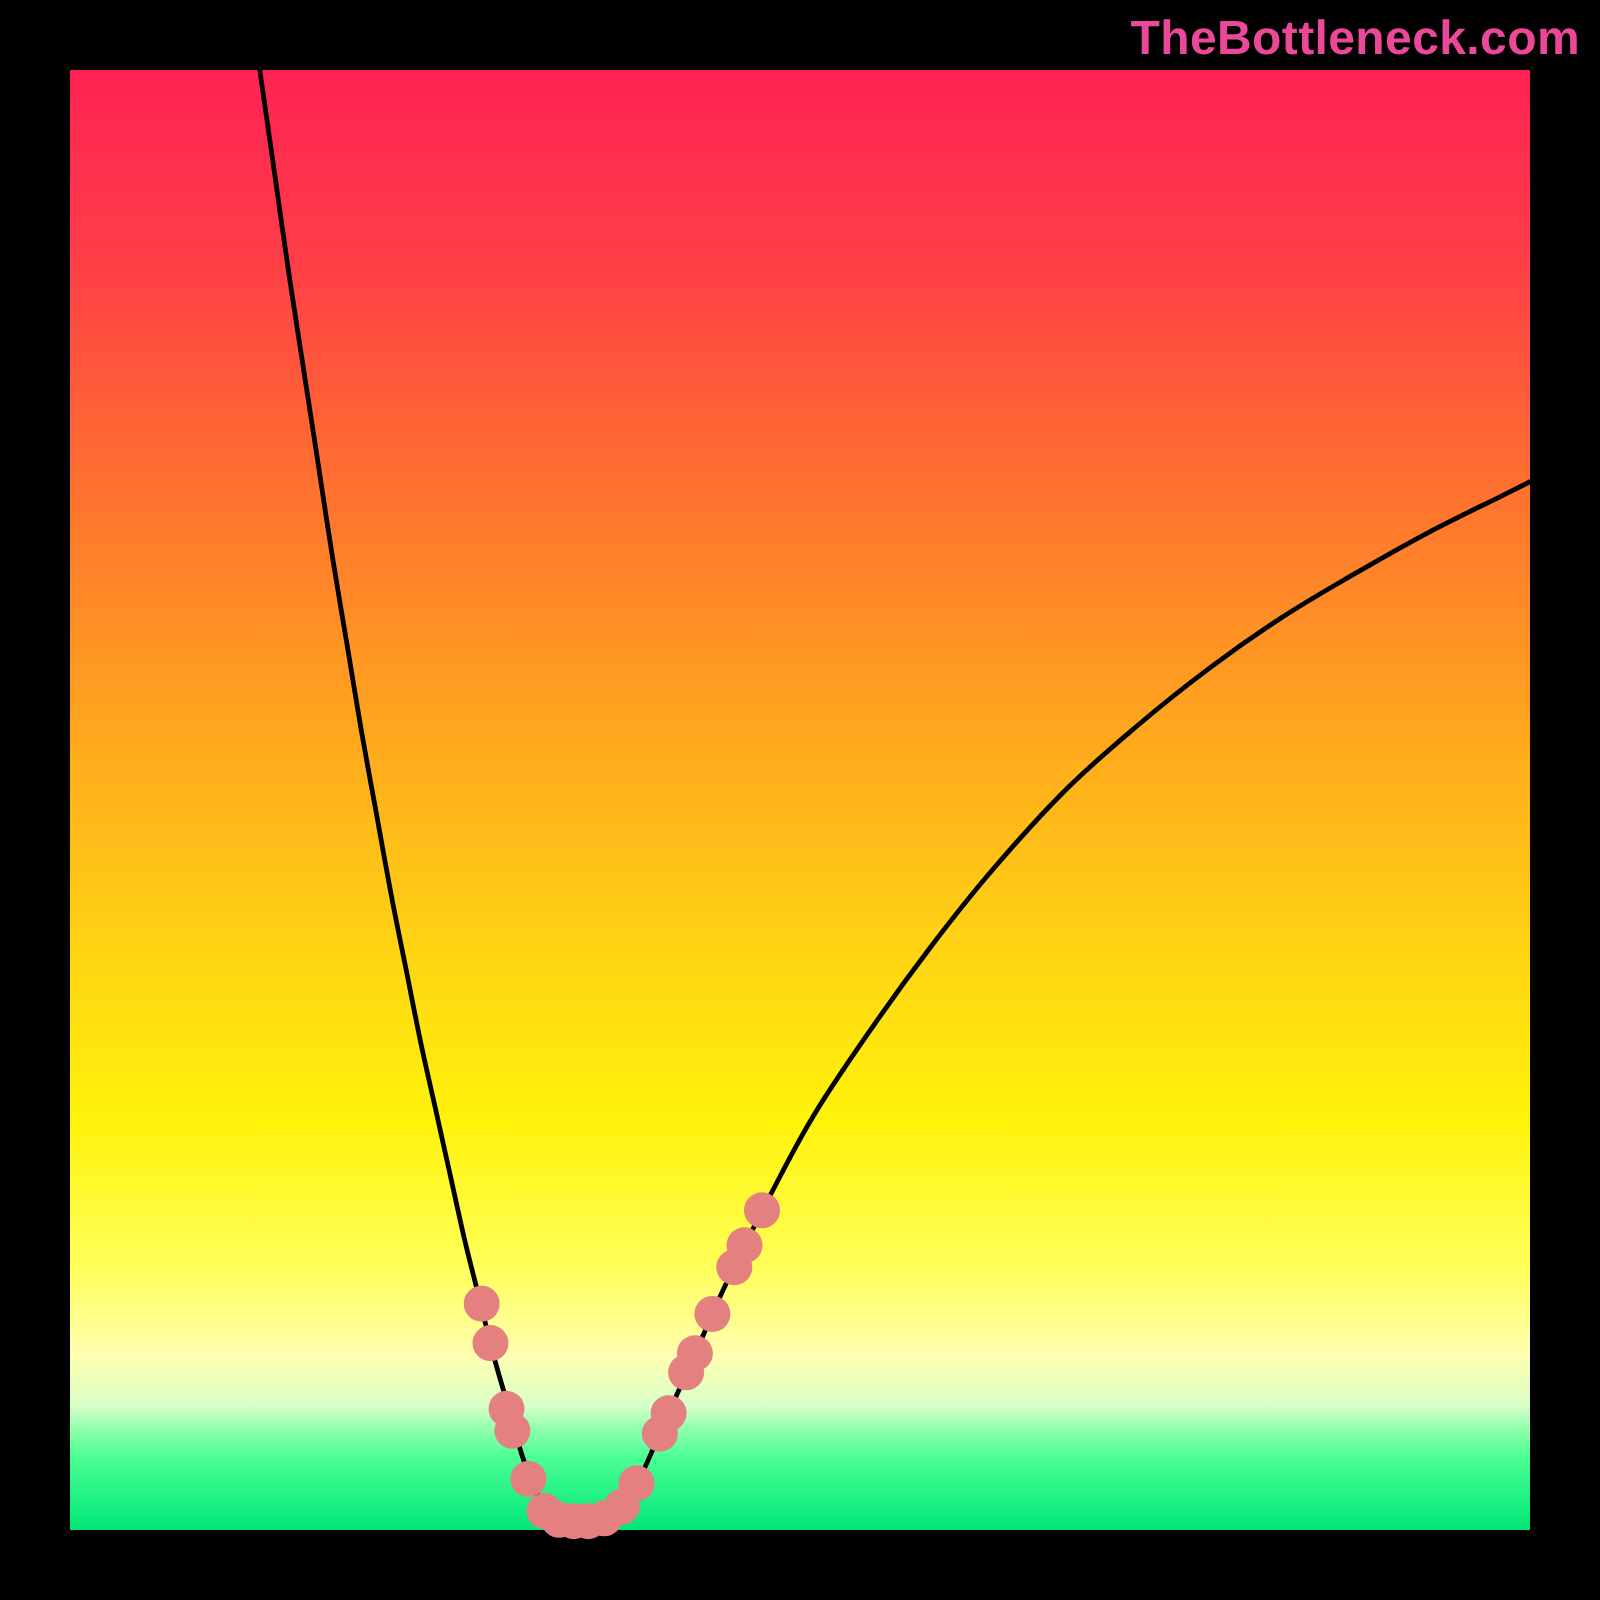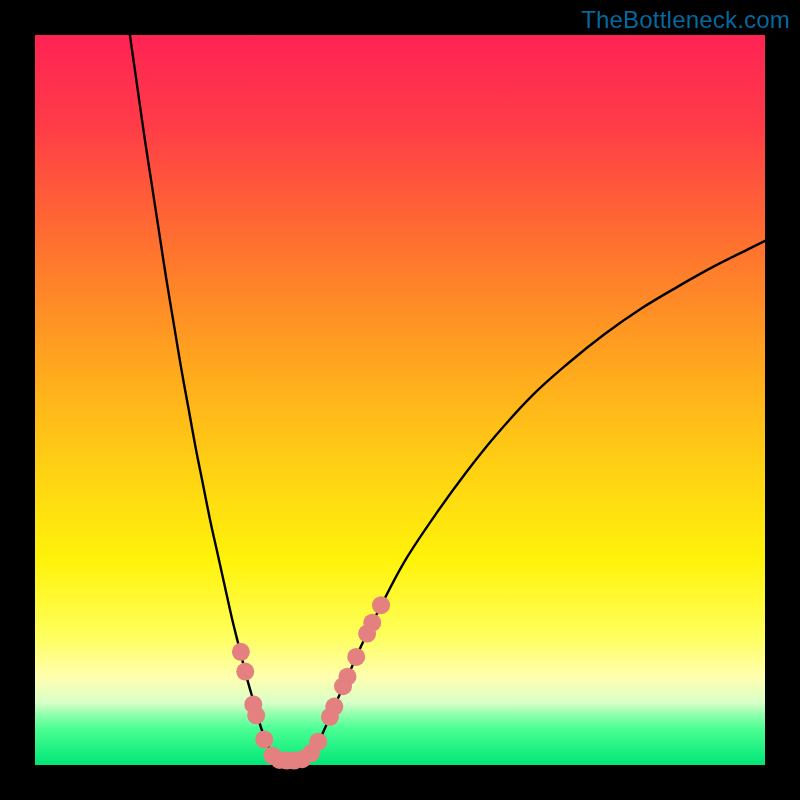--- a/index.html
+++ b/index.html
@@ -24,23 +24,23 @@
     left: 35px;
     top: 35px;
     width: 730px;
     height: 730px;
     
   }
   .watermark {
     position: absolute;
     top: 6px;
     right: 10px;
-    color: #0369a1;
+    color: #ec4899;
     font-size: 24px;
-    font-weight: 400;
+    font-weight: 700;
     letter-spacing: 0.2px;
     user-select: none;
   }
   svg.curve {
     position: absolute;
     left: 35px;
     top: 35px;
     width: 730px;
     height: 730px;
     overflow: visible;

